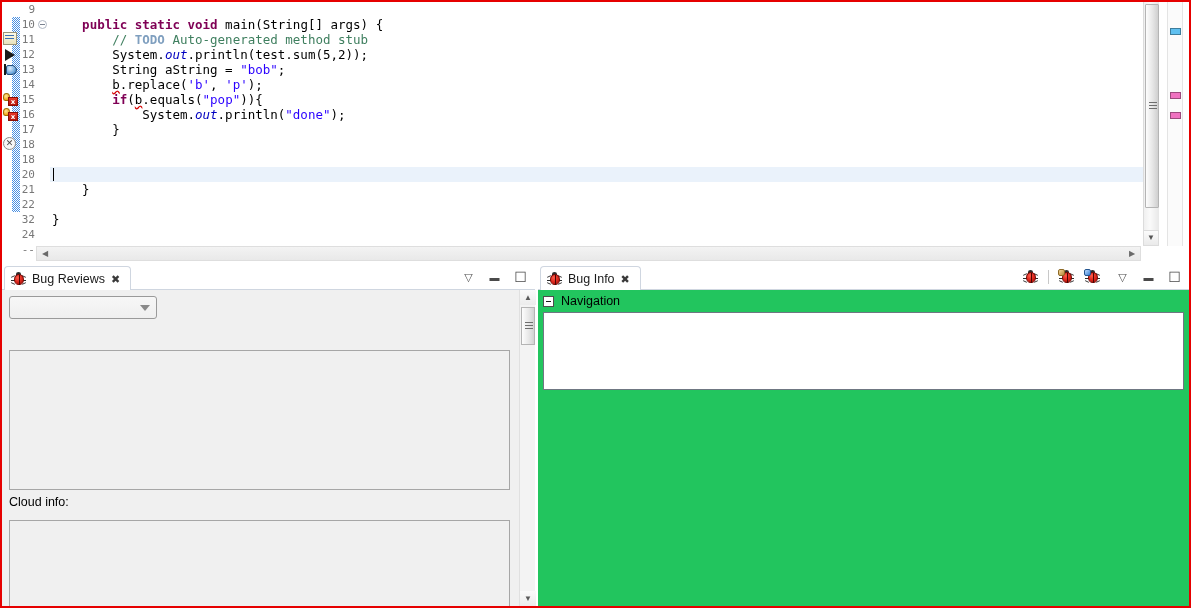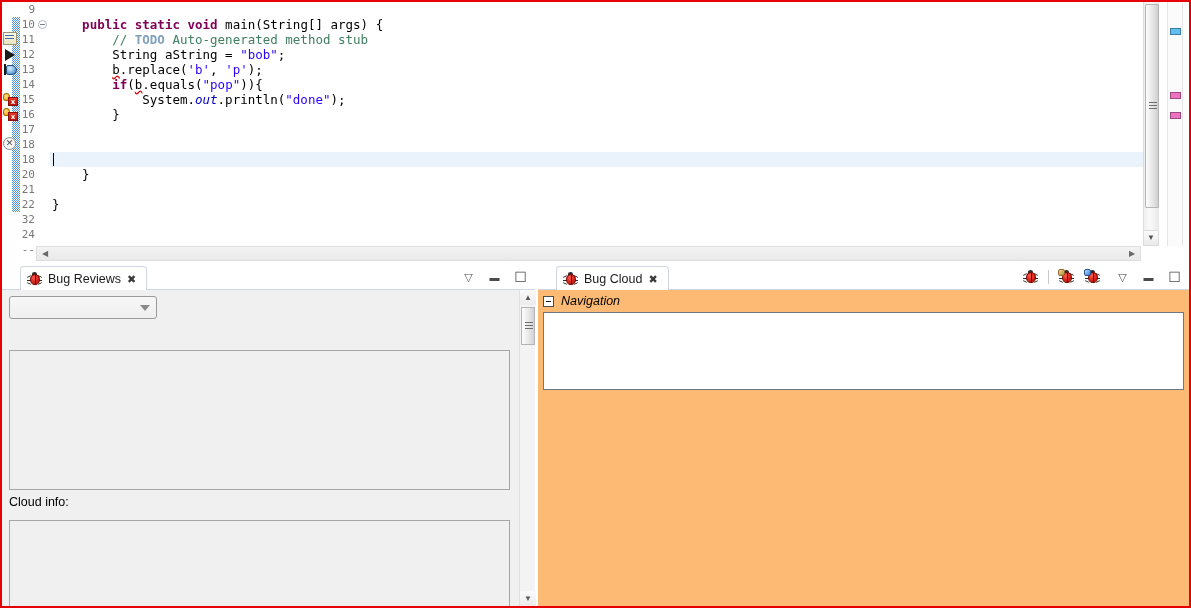--- a/index.html
+++ b/index.html
@@ -216,21 +216,20 @@
     height: 25px;
     padding: 0 10px 0 6px;
     display: flex; align-items: center; gap: 6px;
     background: #ffffff;
     border: 1px solid #cfd6e0;
     border-bottom: none;
     border-radius: 4px 4px 0 0;
     font-size: 12.5px;
     color: #1a1a1a;
     white-space: nowrap;
-    margin-left: 16px;
   }
   .tab-close {
     font-size: 11px; color: #3a3a3a;
     font-family: "DejaVu Sans", sans-serif;
   }
   .toolbar {
     position: absolute;
     right: 6px; top: 3px;
     display: flex; align-items: center; gap: 9px;
     height: 20px;
@@ -243,21 +242,21 @@
   .tb-sep {
     width: 1px; height: 14px; background: #c8c8c8;
   }
 
   .view-body {
     position: absolute;
     left: 0; top: 26px;
     width: 100%; height: 316px;
     background: #f0f0f0;
   }
-  #view-right .view-body { background: #fdba74; font-style: italic; }
+  #view-right .view-body { background: #22c55e; }
 
   
   #combo {
     position: absolute;
     left: 7px; top: 6px;
     width: 148px; height: 23px;
     background: linear-gradient(to bottom,#f7f7f7,#efefef);
     border: 1px solid #9a9a9a;
     border-radius: 3px;
   }
@@ -511,20 +510,21 @@
     </div>
 
     <div id="code-pane">
       <div class="cline">&nbsp;</div>
 
       <div class="cline"><span class="plain">    </span><span class="kw">public</span><span class="plain"> </span><span class="kw">static</span><span class="plain"> </span><span class="kw">void</span><span class="plain"> main(String[] args) {</span></div>
 
       <div class="cline"><span class="plain">        </span><span class="cmt">// </span><span class="todo">TODO</span><span class="cmt"> Auto-generated method stub</span></div>
 
 
+      <div class="cline"><span class="plain">        System.</span><span class="fld">out</span><span class="plain">.println(test.sum(5,2));</span></div>
 
       <div class="cline"><span class="plain">        String aString = </span><span class="str">"bob"</span><span class="plain">;</span></div>
 
       <div class="cline"><span class="plain">        </span><span class="plain err">b</span><span class="plain">.replace(</span><span class="str">'b'</span><span class="plain">, </span><span class="str">'p'</span><span class="plain">);</span></div>
 
       <div class="cline"><span class="plain">        </span><span class="kw">if</span><span class="plain">(</span><span class="plain err">b</span><span class="plain">.equals(</span><span class="str">"pop"</span><span class="plain">)){</span></div>
 
       <div class="cline"><span class="plain">            System.</span><span class="fld">out</span><span class="plain">.println(</span><span class="str">"done"</span><span class="plain">);</span></div>
 
       <div class="cline"><span class="plain">        }</span></div>
@@ -614,21 +614,21 @@
             <span class="leg l1"></span>
               <span class="leg l2"></span>
               <span class="leg l3"></span>
             <span class="leg r1"></span>
               <span class="leg r2"></span>
               <span class="leg r3"></span>
             <span class="head"></span>
               <span class="body"></span>
               <span class="spine"></span>
           </span>
-          <span>Bug Cloud</span>
+          <span>Bug Info</span>
           <span class="tab-close">✖</span>
         </div>
 
         <div class="toolbar">
           <span class="tb-btn">
             <span class="bug">
               <span class="leg l1"></span>
                 <span class="leg l2"></span>
                 <span class="leg l3"></span>
               <span class="leg r1"></span>

